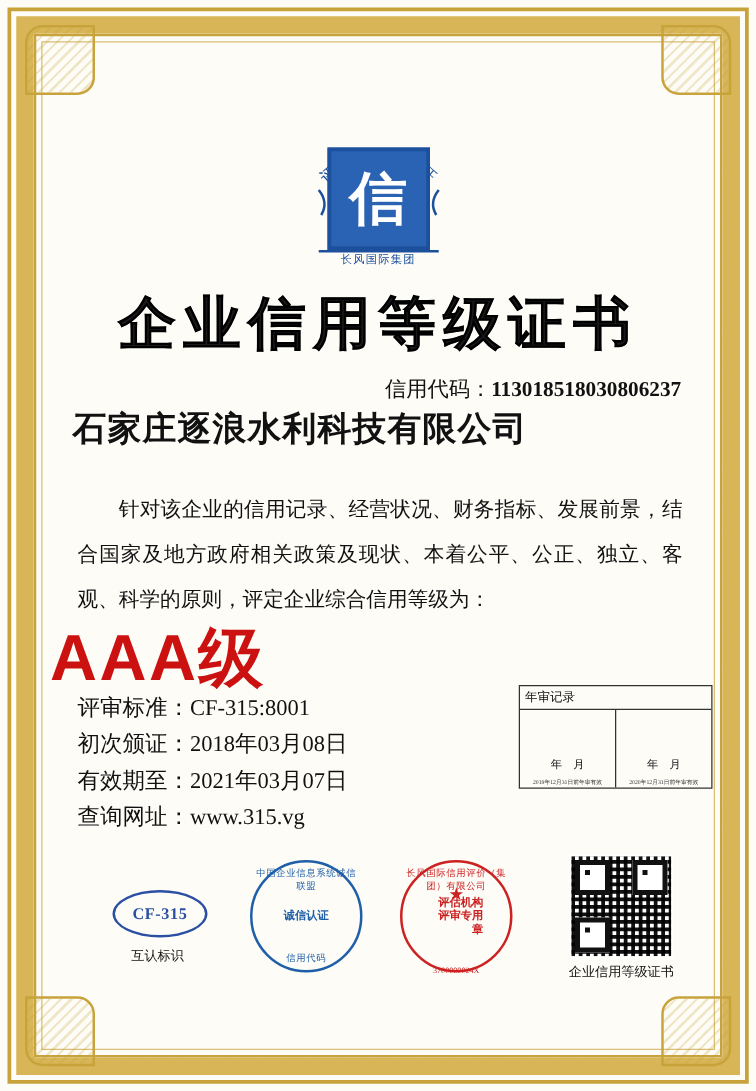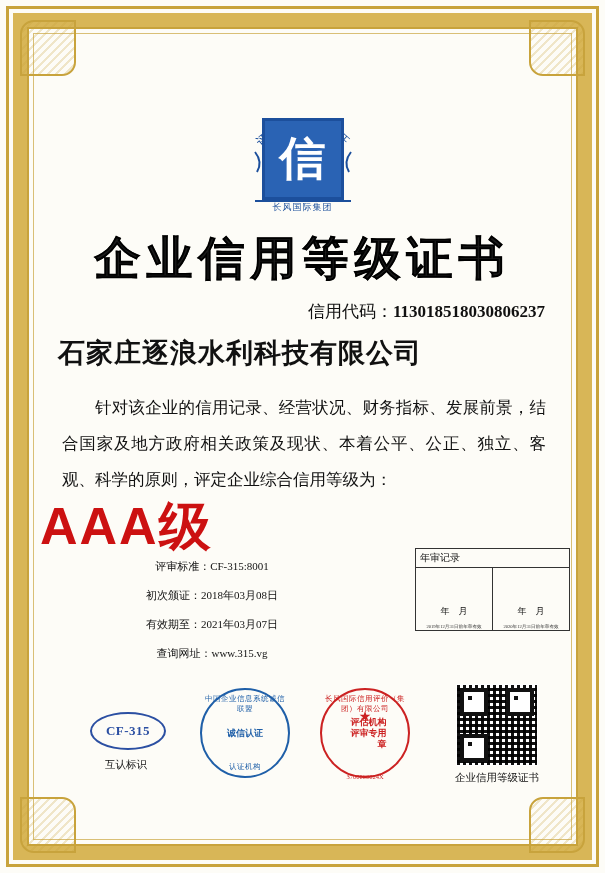--- a/index.html
+++ b/index.html
@@ -158,21 +158,21 @@
     width: 525px;
     text-align: right;
     padding-right: 20px;
     box-sizing: border-box;
     font-size: 17px;
     color: #111;
   }
   .credit-code b { font-weight: bold; }
   .company-name {
     position: absolute;
-    top: 295px;
+    top: 285px;
     left: 18px;
     width: 500px;
     font-size: 27px;
     font-weight: bold;
     color: #111;
     letter-spacing: 1px;
   }
 
   
   .body-text {
@@ -197,24 +197,23 @@
     letter-spacing: 2px;
     font-family: Liberation Sans, sans-serif;
   }
 
   
   .details {
     position: absolute;
     top: 512px;
     left: 22px;
     width: 300px;
-    font-size: 11px;
+    font-size: 18px;
     line-height: 29px;
     color: #111;
-    text-align: center;
   }
   .details div { white-space: nowrap; }
 
   
   .review-box {
     position: absolute;
     top: 508px;
     left: 352px;
     width: 155px;
     border: 1px solid #333;
@@ -460,21 +459,21 @@
     </div>
 
     <div class="seals">
 
       <div class="seal-oval">CF-315</div>
       <div class="seal-oval-label">互认标识</div>
 
       <div class="seal-round blue">
         <div class="seal-ring-text">中国企业信息系统诚信联盟</div>
         <div class="seal-center">诚信认证</div>
-        <div class="seal-ring-text bottom">认证机构</div>
+        <div class="seal-ring-text bottom">信用代码</div>
       </div>
 
       <div class="seal-round red">
         <div class="seal-ring-text">长风国际信用评价（集团）有限公司</div>
         <div class="seal-star">★</div>
         <div class="seal-center">评估机构
 评审专用章</div>
         <div class="seal-code">3700000024X</div>
       </div>
     </div>

